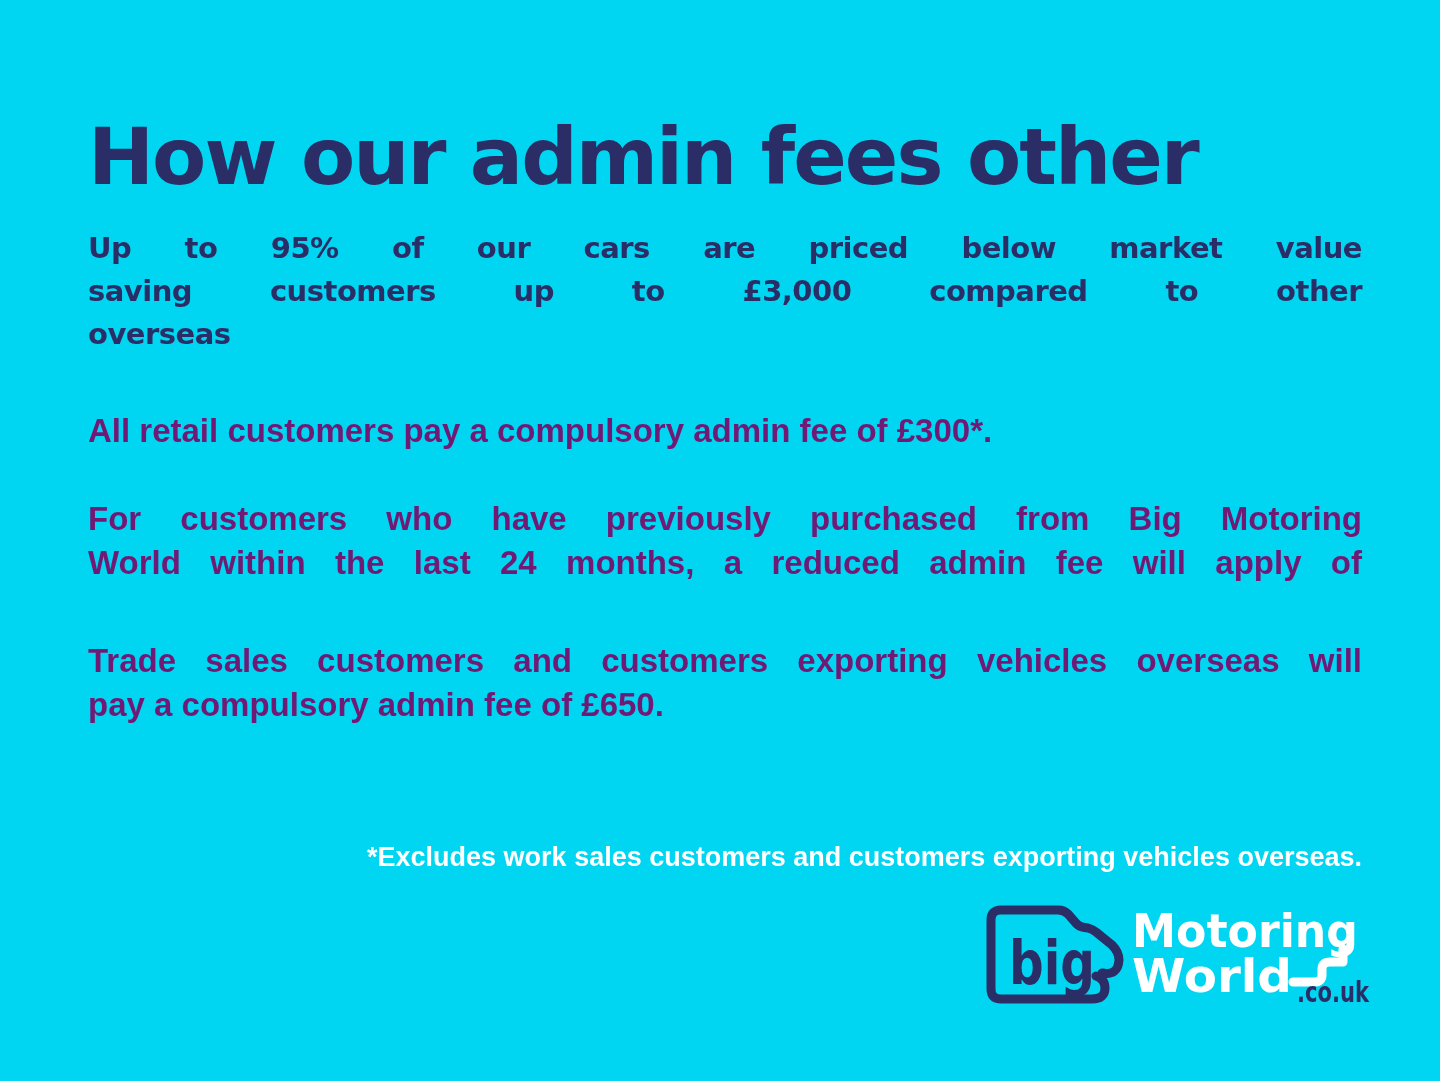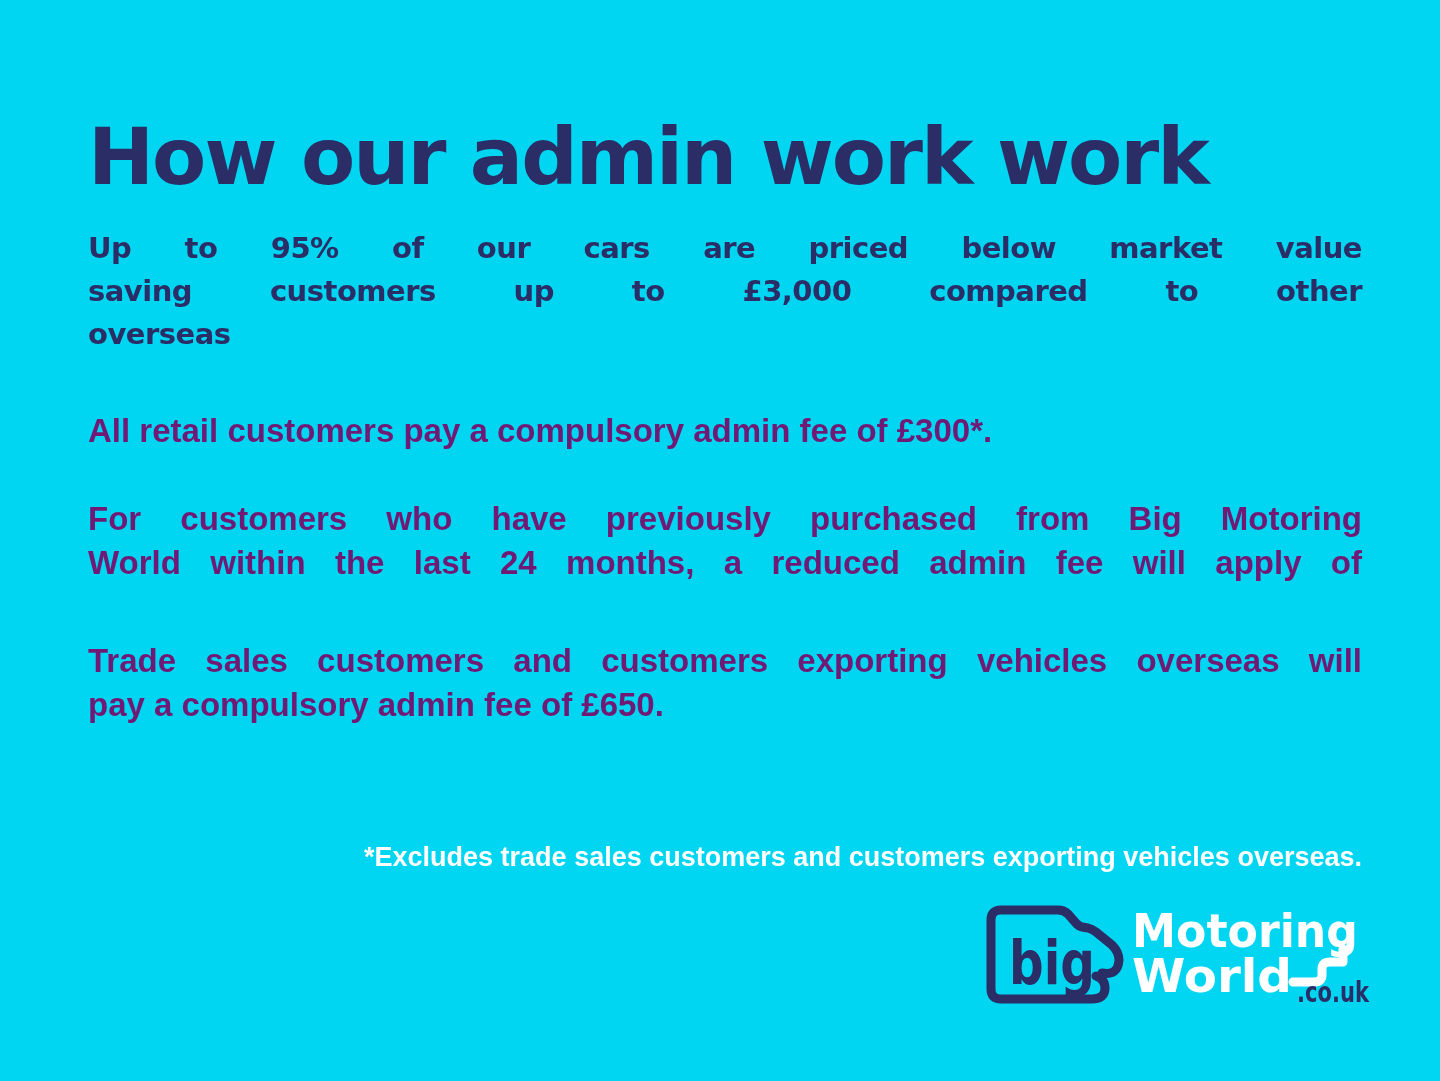--- a/index.html
+++ b/index.html
@@ -32,21 +32,21 @@
   }
   .logo{position:absolute;left:980px;top:898px;width:392px;height:122px;}
   .logo svg{display:block;}
   .logo text{font-family:"DejaVu Sans",sans-serif;font-weight:bold;}
 </style>
 </head>
 <body>
 
 <div class="canvas">
 
-  <h1 class="heading">How our admin work work</h1>
+  <h1 class="heading">How our admin fees other</h1>
 
   <div class="subheading">
     <div class="jl">Up to 95% of our cars are priced below market value</div>
     <div class="jl">saving customers up to £3,000 compared to other</div>
     <div>overseas</div>
   </div>
 
   <div class="para p1">
     <div>All retail customers pay a compulsory admin fee of £300*.</div>
   </div>
@@ -54,21 +54,21 @@
   <div class="para p2">
     <div class="jl">For customers who have previously purchased from Big Motoring</div>
     <div class="jl">World within the last 24 months, a reduced admin fee will apply of</div>
   </div>
 
   <div class="para p3">
     <div class="jl">Trade sales customers and customers exporting vehicles overseas will</div>
     <div>pay a compulsory admin fee of £650.</div>
   </div>
 
-  <div class="footnote">*Excludes trade sales customers and customers exporting vehicles overseas.</div>
+  <div class="footnote">*Excludes work sales customers and customers exporting vehicles overseas.</div>
 
   <div class="logo">
     <svg width="392" height="122" viewBox="0 0 392 122" xmlns="http://www.w3.org/2000/svg">
 
       <path d="M122 75 Q138 78 139 62 Q139 54 132 47 L116 34 Q112 31 108 30 L102 29 Q98 28 95 24 L88 16 Q84 12 78 12 L21 12 Q11 12 11 22 L11 91 Q11 101 21 101 L112 101 Q125 101 125 90 Q125 81 116 78" fill="none" stroke="#2b2d66" stroke-width="9" stroke-linecap="round" stroke-linejoin="round"></path>
 
       <text x="29" y="86" font-size="60" fill="#2b2d66" textLength="86" lengthAdjust="spacingAndGlyphs">big</text>
 
       <text x="152" y="49" font-size="47" fill="#ffffff" textLength="226" lengthAdjust="spacingAndGlyphs">Motoring</text>
 

